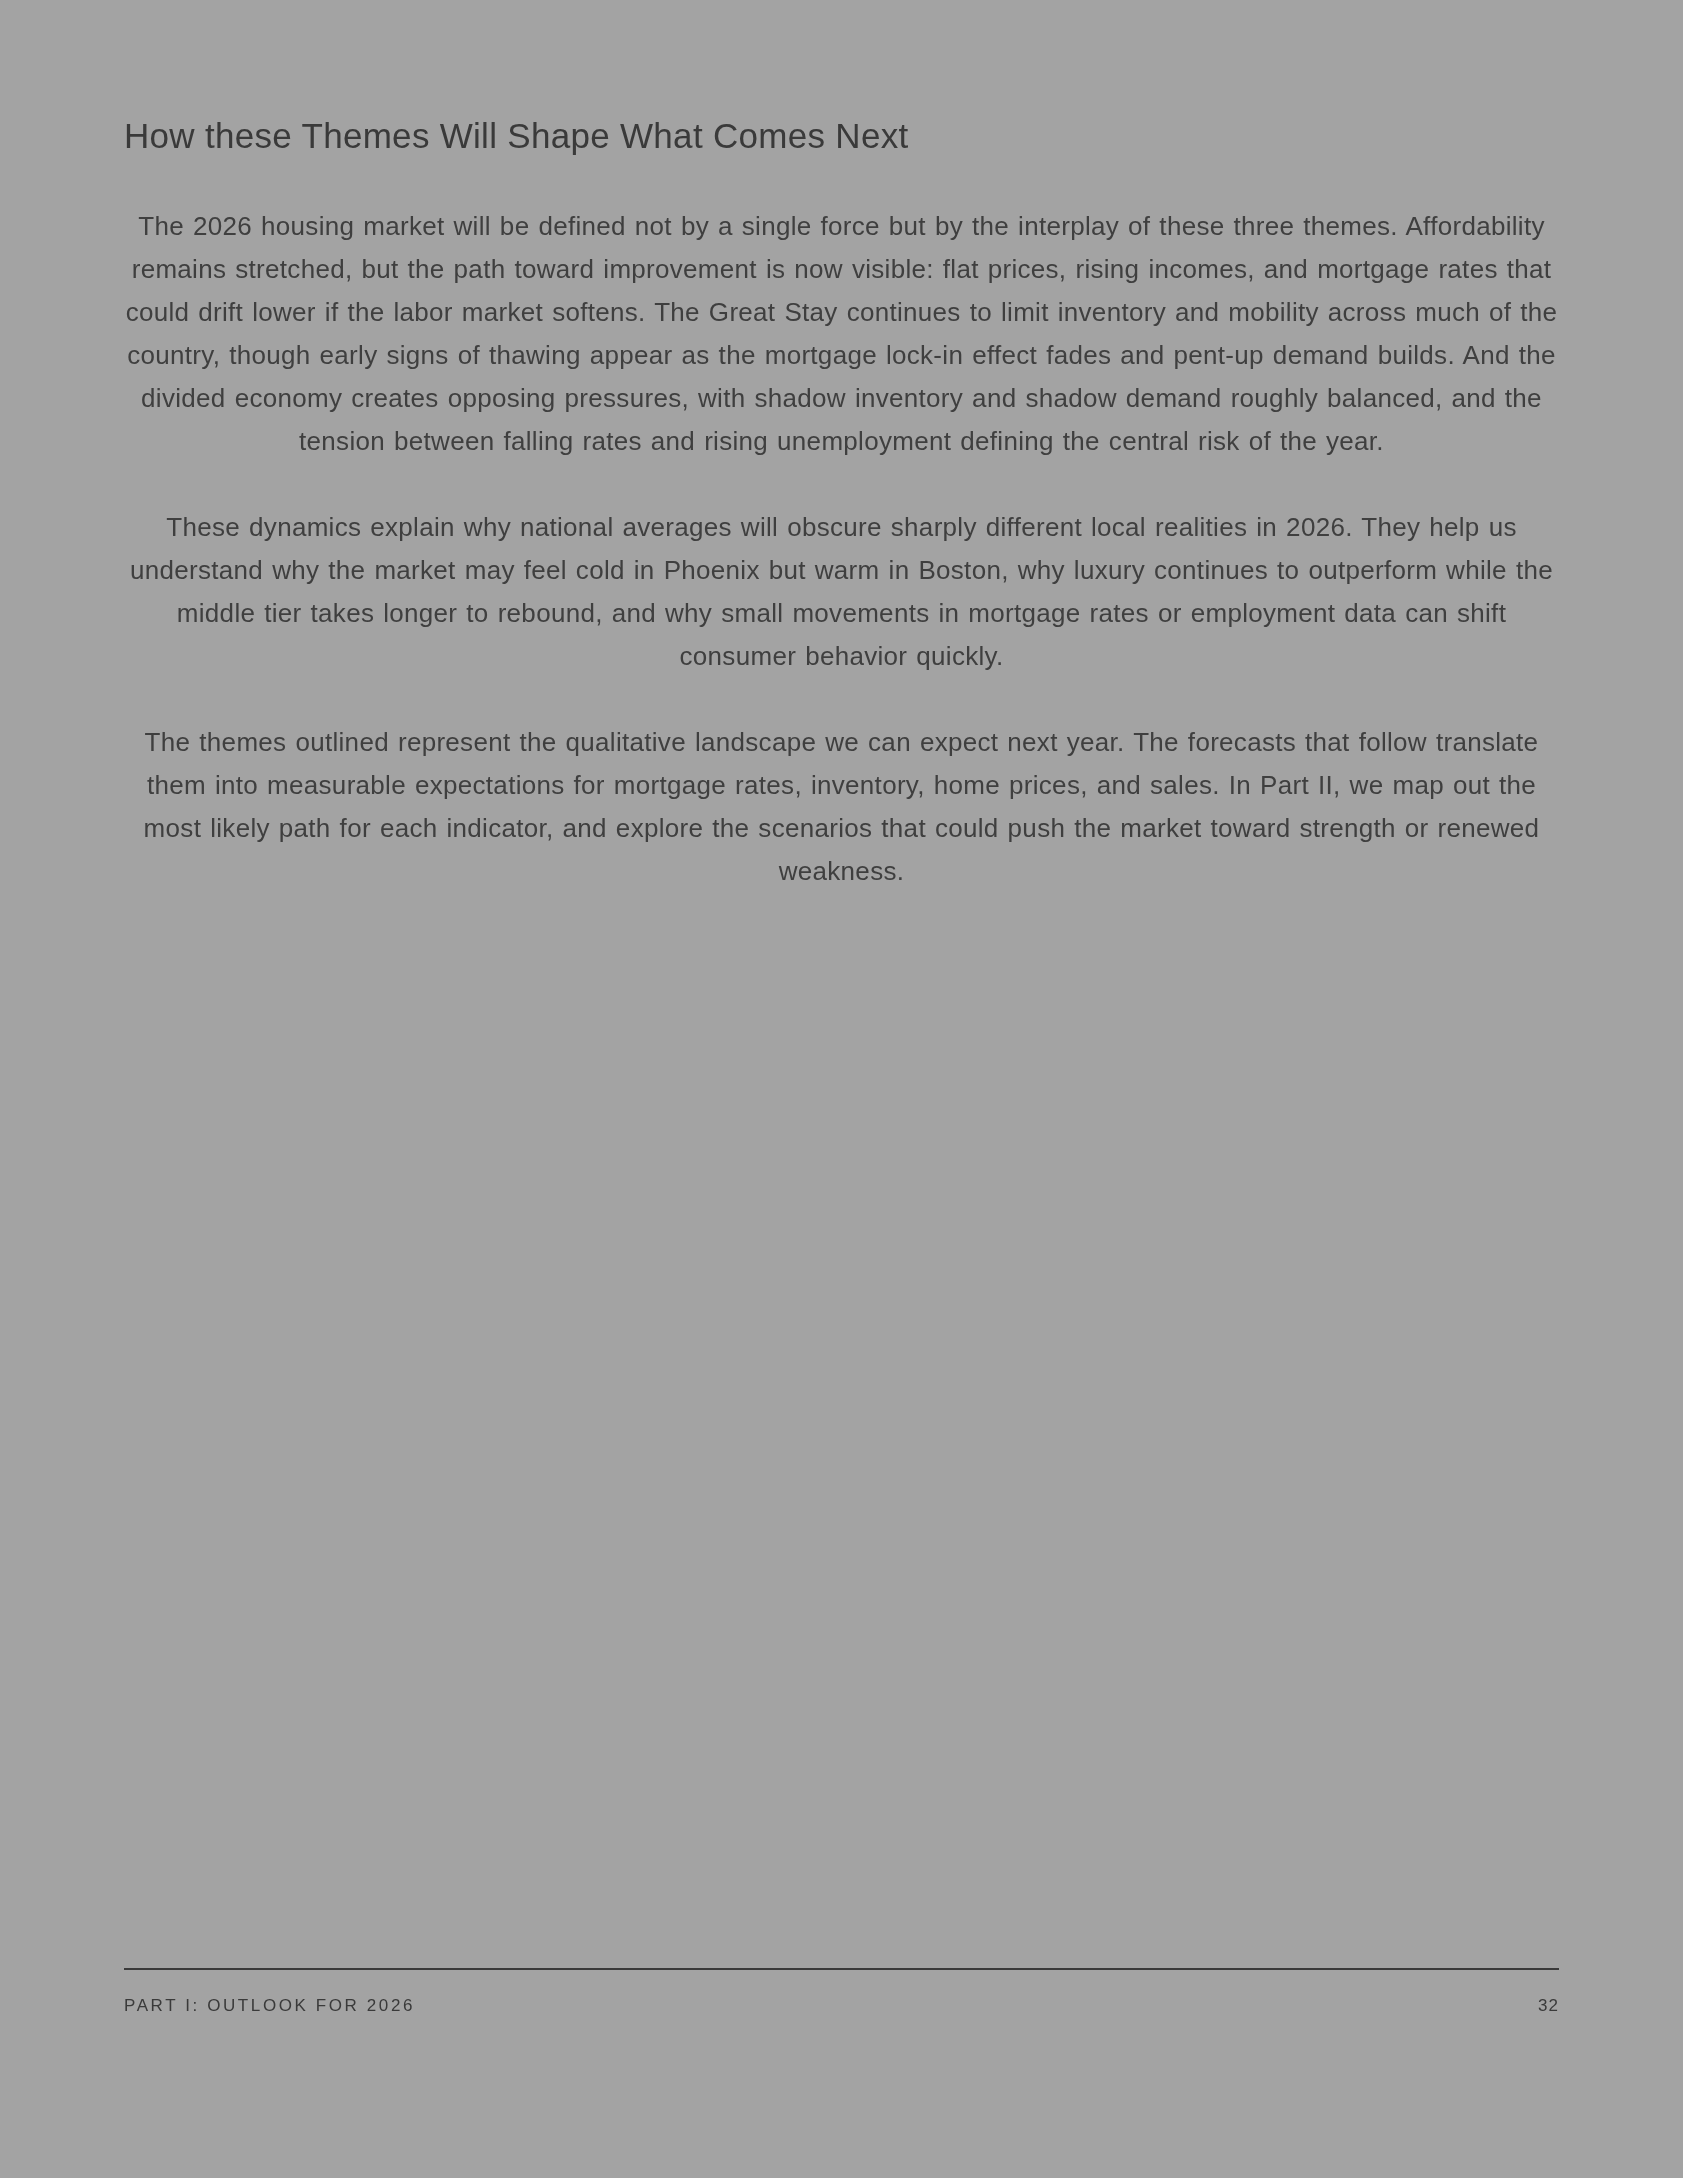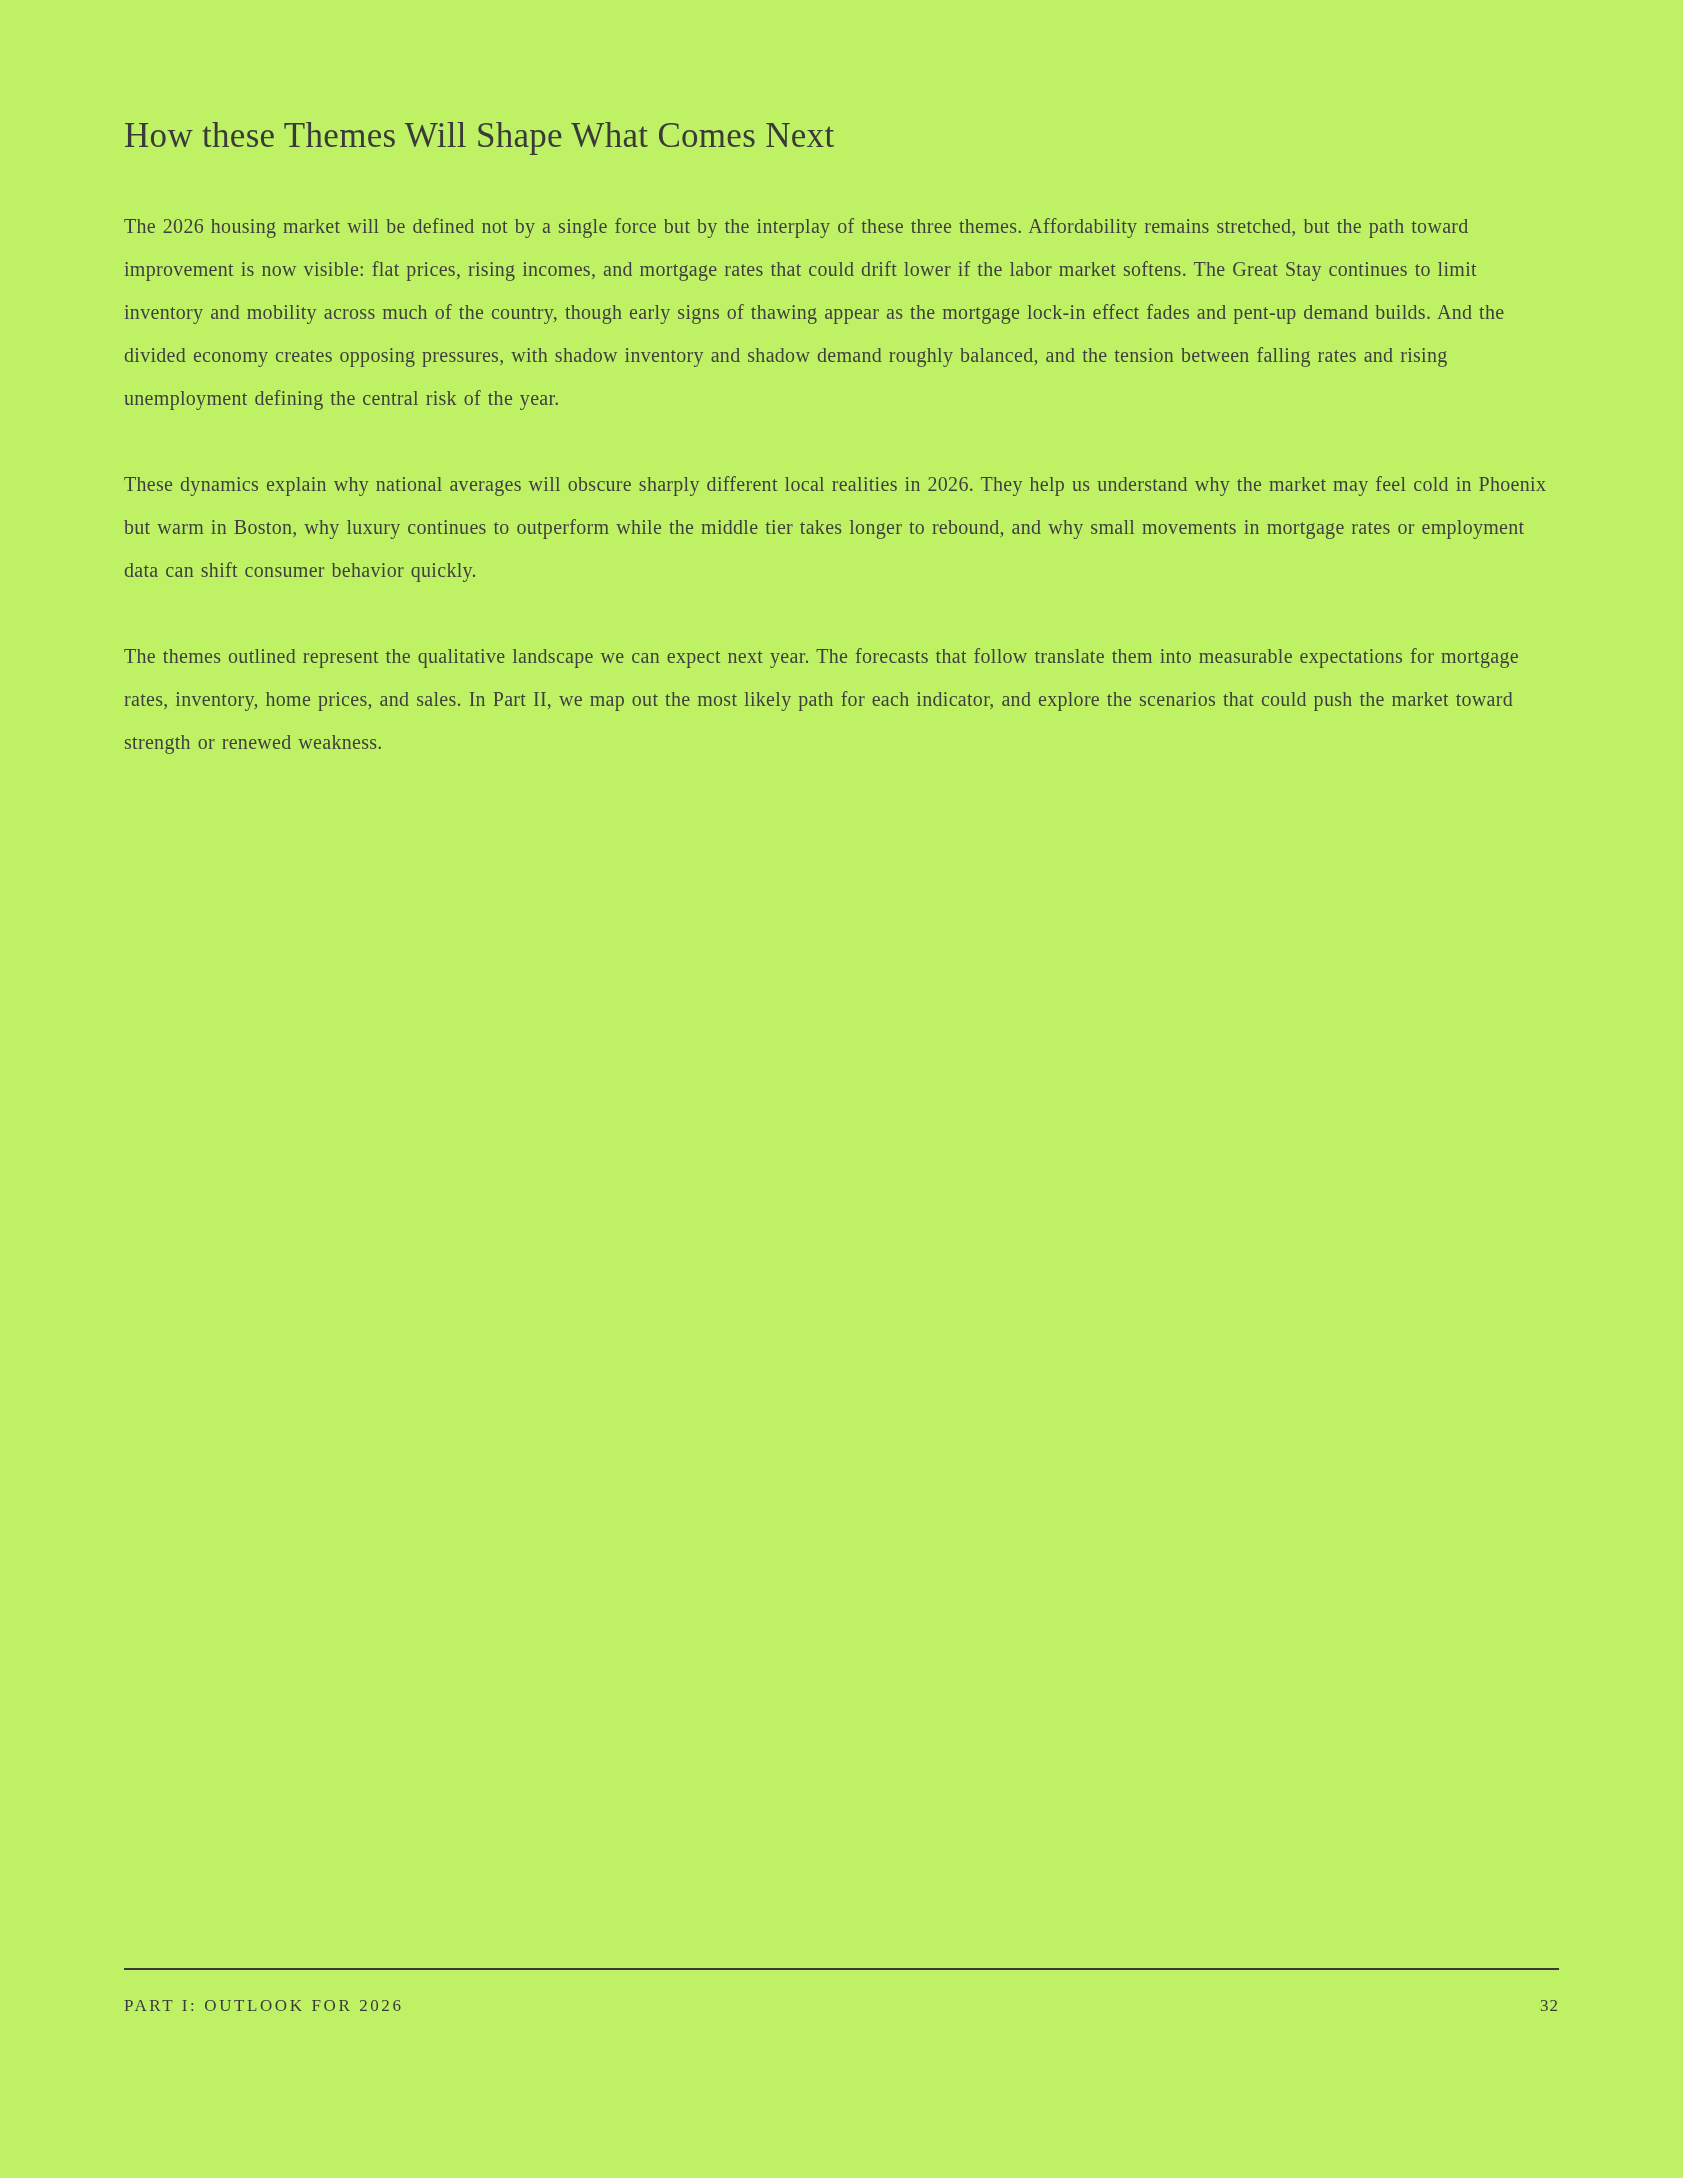--- a/index.html
+++ b/index.html
@@ -4,49 +4,49 @@
 <style>
   html, body {
     margin: 0;
     padding: 0;
     background: #ffffff;
   }
   .page {
     position: relative;
     width: 1683px;
     height: 2178px;
-    background: #bef264;
-    font-family: Liberation Serif, serif;
+    background: #a3a3a3;
+    font-family: Liberation Sans, sans-serif;
     color: #3f3f3f;
     overflow: hidden;
   }
   .content {
     position: absolute;
     left: 124px;
     right: 124px;
     top: 117px;
   }
   .content h1 {
     font-size: 35px;
     line-height: 38px;
     font-weight: 400;
     letter-spacing: 0.3px;
     color: #3a3a3a;
     margin: 0 0 50px 0;
   }
   .content p {
-    font-size: 20px;
+    font-size: 26px;
     line-height: 43px;
     font-weight: 400;
     letter-spacing: 0.3px;
     word-spacing: 1.5px;
     color: #3f3f3f;
     margin: 12px 0 43px 0;
     max-width: 1440px;
-    text-align: left;
+    text-align: center;
   }
   .footer {
     position: absolute;
     left: 124px;
     right: 124px;
     top: 1968px;
   }
   .footer-rule {
     border: none;
     border-top: 2px solid #3a3a3a;

